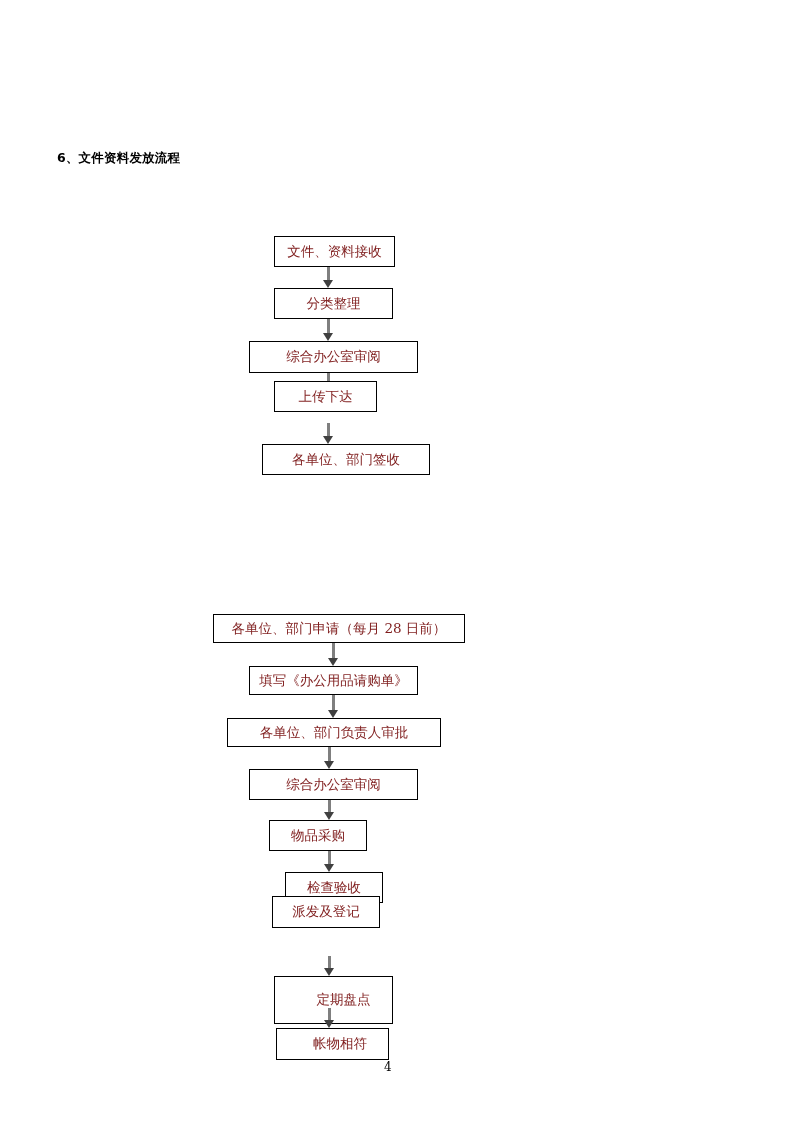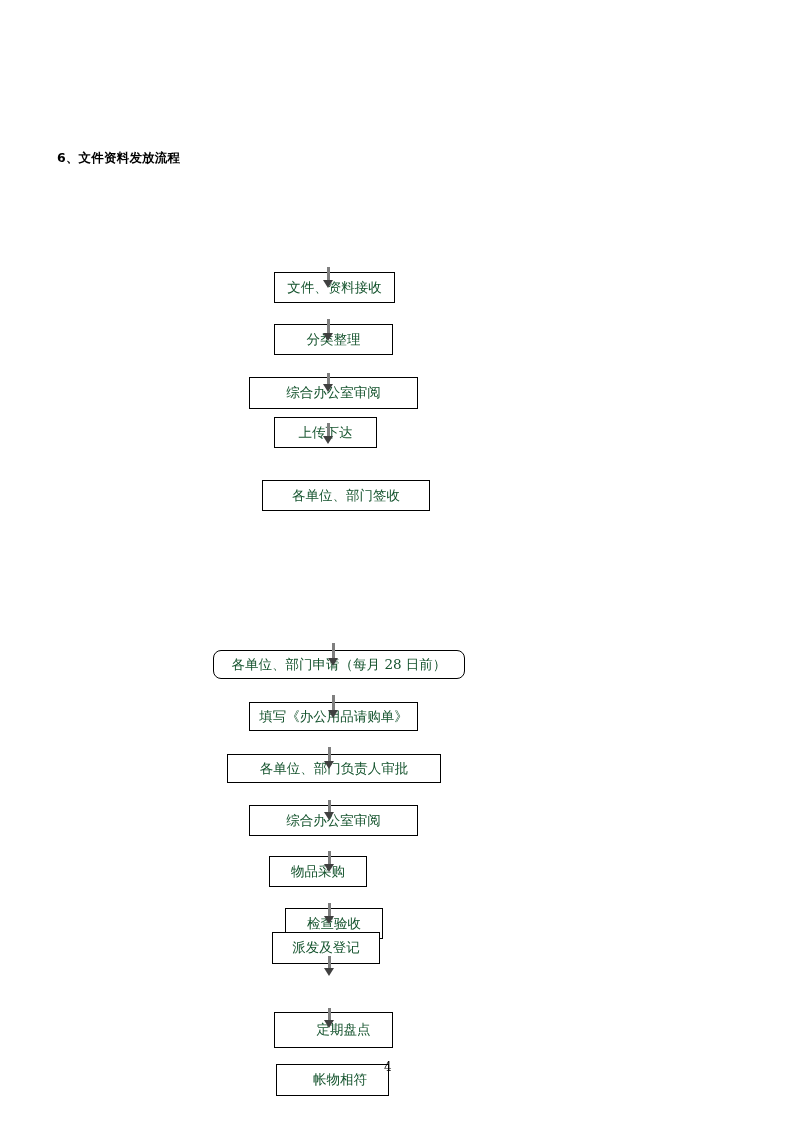--- a/index.html
+++ b/index.html
@@ -48,22 +48,21 @@
     box-sizing: border-box;
     border: 1px solid #000000;
     background: #ffffff;
     display: flex;
     align-items: center;
     justify-content: center;
     font-family: "DejaVu Serif", "Liberation Serif", serif;
     font-size: 13.5px;
     line-height: 1;
     white-space: nowrap;
-    color: #14532d;
-    margin-top: 36px;
+    color: #7f1d1d;
   }
 
   
   .arrow {
     position: absolute;
     width: 11px;
   }
   .arrow .shaft {
     position: absolute;
     left: 4px;
@@ -129,21 +128,21 @@
       <div class="head"></div>
     </div>
 
     <div class="flow-box" style="left:262px; top:444px; width:168px; height:31px;">各单位、部门签收</div>
 
   </div>
 
 
   <div class="flowchart">
 
-    <div class="flow-box" style="left:213px; top:614px; width:252px; height:29px;border-radius:8px;">各单位、部门申请（每月 28 日前）</div>
+    <div class="flow-box" style="left:213px; top:614px; width:252px; height:29px;">各单位、部门申请（每月 28 日前）</div>
 
     <div class="arrow" style="left:328px; top:643px; height:23px;">
       <div class="shaft" style="height:15px;"></div>
       <div class="head"></div>
     </div>
 
     <div class="flow-box" style="left:249px; top:666px; width:169px; height:29px;">填写《办公用品请购单》</div>
 
     <div class="arrow" style="left:328px; top:695px; height:23px;">
       <div class="shaft" style="height:15px;"></div>
@@ -178,21 +177,21 @@
       <div class="head"></div>
     </div>
 
     <div class="flow-box" style="left:272px; top:896px; width:108px; height:32px;">派发及登记</div>
 
     <div class="arrow" style="left:324px; top:956px; height:20px;">
       <div class="shaft" style="height:12px;"></div>
       <div class="head"></div>
     </div>
 
-    <div class="flow-box" style="left:274px; top:976px; width:119px; height:36px;padding-left:20px;">定期盘点</div>
+    <div class="flow-box" style="left:274px; top:976px; width:119px; height:48px;padding-left:20px;">定期盘点</div>
 
     <div class="arrow" style="left:324px; top:1008px; height:20px;">
       <div class="shaft" style="height:12px;"></div>
       <div class="head"></div>
     </div>
 
     <div class="flow-box" style="left:276px; top:1028px; width:113px; height:32px;padding-left:15px;">帐物相符</div>
 
   </div>
 

